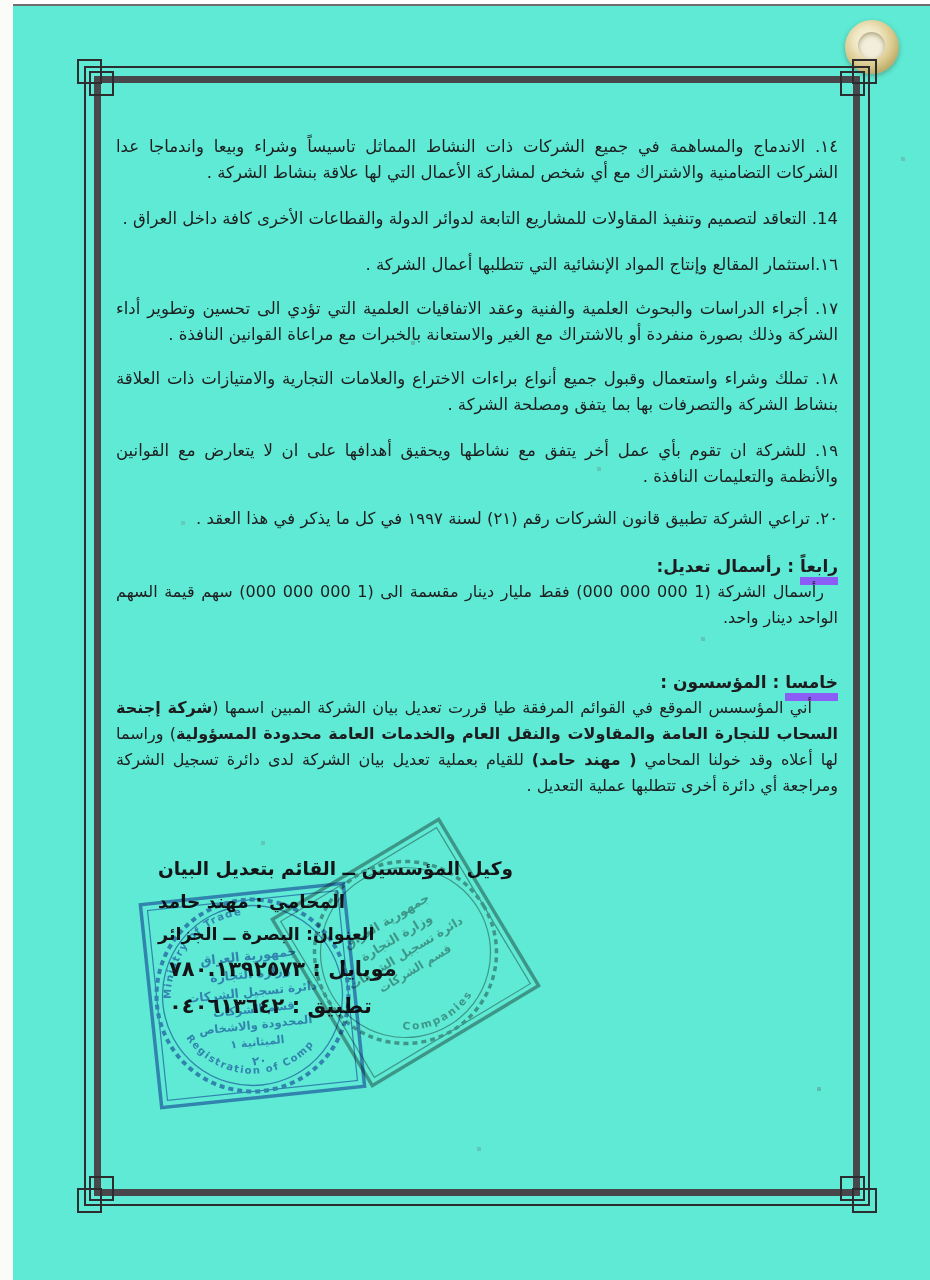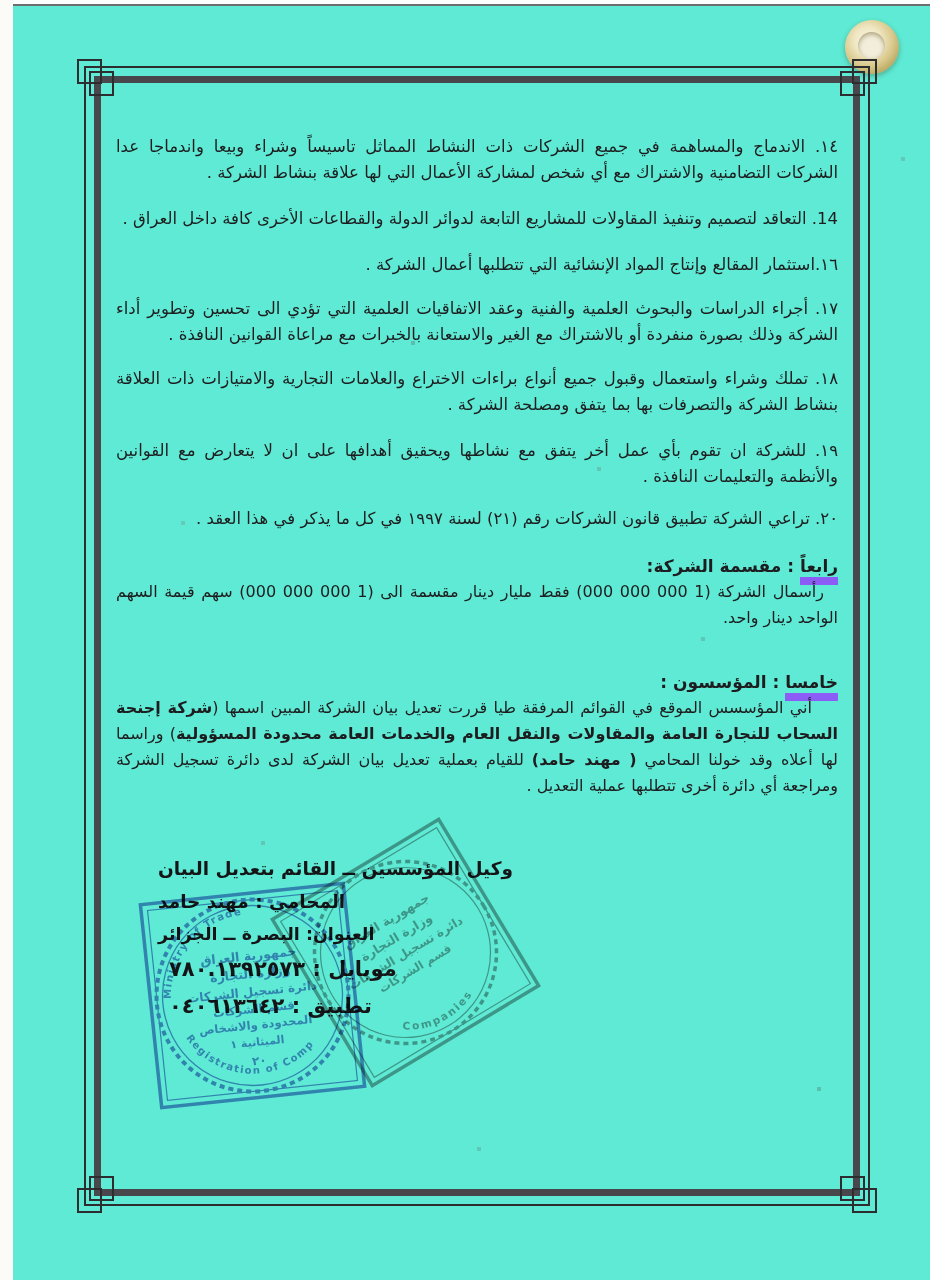--- a/index.html
+++ b/index.html
@@ -74,21 +74,21 @@
 
     <div class="content">
       <p class="clause mb20">١٤. الاندماج والمساهمة في جميع الشركات ذات النشاط المماثل تاسيساً وشراء وبيعا واندماجا عدا الشركات التضامنية والاشتراك مع أي شخص لمشاركة الأعمال التي لها علاقة بنشاط الشركة .</p>
       <p class="clause mb20">14. التعاقد لتصميم وتنفيذ المقاولات للمشاريع التابعة لدوائر الدولة والقطاعات الأخرى كافة داخل العراق .</p>
       <p class="clause mb18">١٦.استثمار المقالع وإنتاج المواد الإنشائية التي تتطلبها أعمال الشركة .</p>
       <p class="clause mb18">١٧. أجراء الدراسات والبحوث العلمية والفنية وعقد الاتفاقيات العلمية التي تؤدي الى تحسين وتطوير أداء الشركة وذلك بصورة منفردة أو بالاشتراك مع الغير والاستعانة بالخبرات مع مراعاة القوانين النافذة .</p>
       <p class="clause mb20">١٨. تملك وشراء واستعمال وقبول جميع أنواع براءات الاختراع والعلامات التجارية والامتيازات ذات العلاقة بنشاط الشركة والتصرفات بها بما يتفق ومصلحة الشركة .</p>
       <p class="clause mb16">١٩. للشركة ان تقوم بأي عمل أخر يتفق مع نشاطها ويحقيق أهدافها على ان لا يتعارض مع القوانين والأنظمة والتعليمات النافذة .</p>
       <p class="clause mb21">٢٠. تراعي الشركة تطبيق قانون الشركات رقم (٢١) لسنة ١٩٩٧ في كل ما يذكر في هذا العقد .</p>
 
-      <h3 class="sec-heading"><span class="u">رابعاً</span><span> : مقسمة الشركة:</span></h3>
+      <h3 class="sec-heading"><span class="u">رابعاً</span><span> : رأسمال تعديل:</span></h3>
       <p class="body-par capital">رأسمال الشركة (1 000 000 000) فقط مليار دينار مقسمة الى (1 000 000 000) سهم قيمة السهم الواحد دينار واحد.</p>
 
       <h3 class="sec-heading"><span class="u">خامسا</span><span> : المؤسسون :</span></h3>
       <p class="body-par founders"><span>أني المؤسسس الموقع في القوائم المرفقة طيا قررت تعديل بيان الشركة المبين اسمها (</span><span class="b">شركة إجنحة السحاب للنجارة العامة والمقاولات والنقل العام والخدمات العامة محدودة المسؤولية</span><span>) وراسما لها أعلاه وقد خولنا المحامي </span><span class="b">( مهند حامد)</span><span> للقيام بعملية تعديل بيان الشركة لدى دائرة تسجيل الشركة ومراجعة أي دائرة أخرى تتطلبها عملية التعديل .</span></p>
     </div>
   </div>
 
   <div class="signature">
     <div class="sig-line sig1">وكيل المؤسسين ــ القائم بتعديل البيان</div>
     <div class="sig-line sig2">المحامي : مهند حامد</div>

